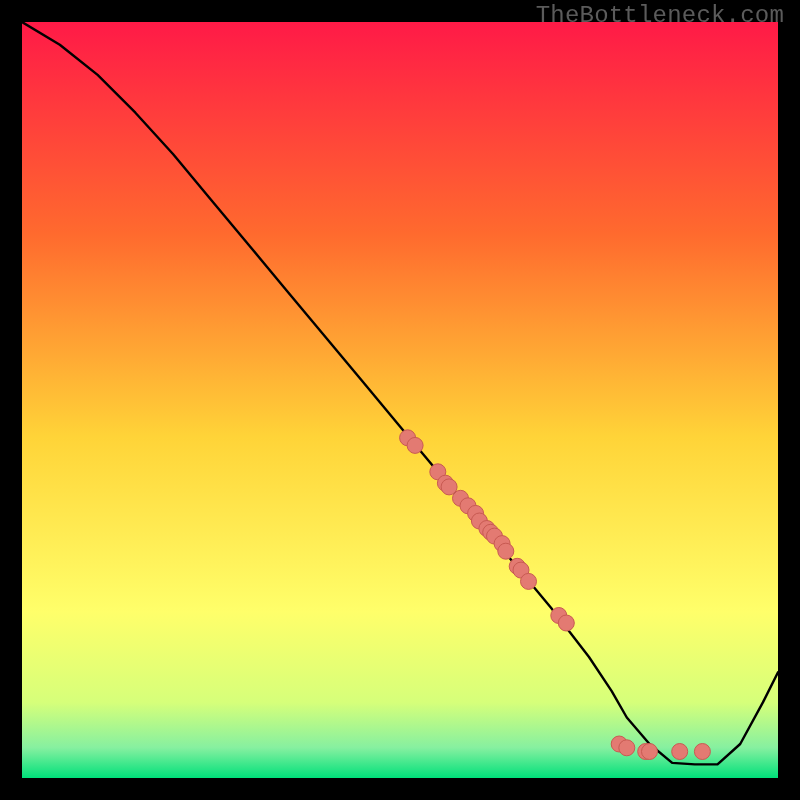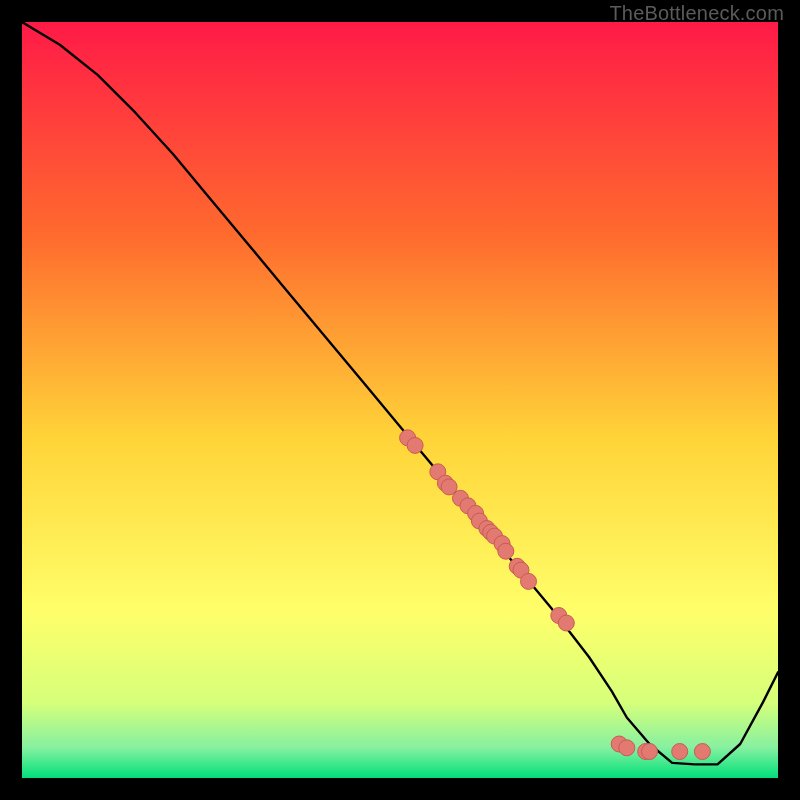--- a/index.html
+++ b/index.html
@@ -23,22 +23,22 @@
     width: 756px;
     height: 756px;
   }
   .plot svg {
     display: block;
   }
   .watermark {
     position: absolute;
     top: 2px;
     right: 16px;
-    font-family: Liberation Sans, sans-serif;
-    font-size: 20px;
+    font-family: Liberation Mono, monospace;
+    font-size: 24px;
     font-weight: 500;
     color: #5b5b5b;
     letter-spacing: 0.2px;
     text-align: right;
   }
 </style>
 </head>
 <body>
 
 <div class="stage">

